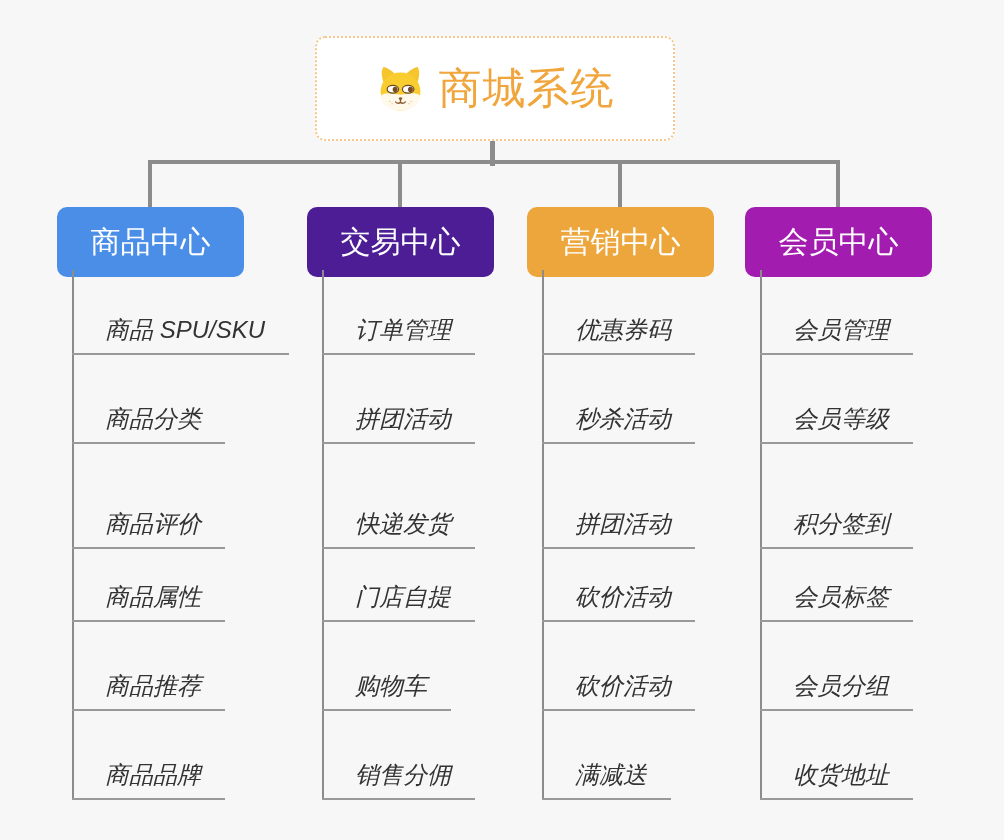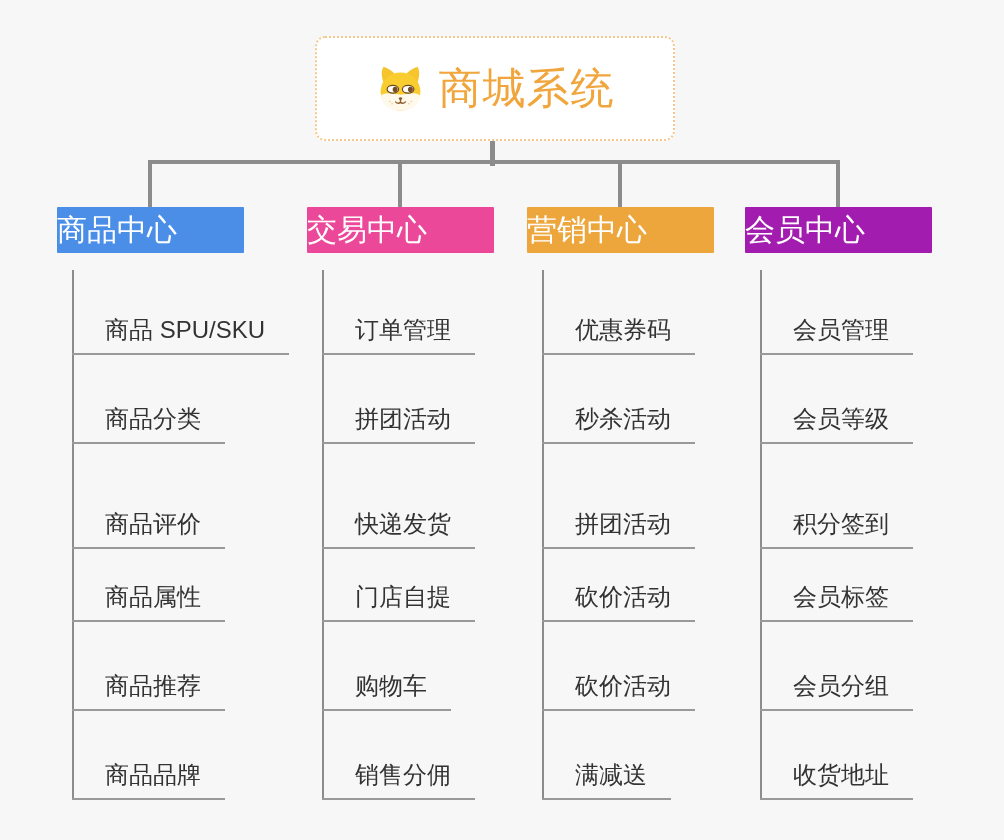--- a/index.html
+++ b/index.html
@@ -20,30 +20,30 @@
   
   .connector{position:absolute;background:#8C8C8C;}
   .stem{left:490px;top:141px;width:5px;height:25px;}
   .bus{left:148px;top:160px;width:692px;height:4px;}
   .drop{top:160px;width:4px;height:47px;}
   .drop-1{left:148px;} .drop-2{left:398px;} .drop-3{left:618px;} .drop-4{left:836px;}
   
   .column{position:absolute;top:207px;width:260px;height:612px;}
   .col-1{left:57px;} .col-2{left:307px;} .col-3{left:527px;} .col-4{left:745px;}
   .branch-box{
-    position:absolute;left:0;top:0;width:187px;height:46px;
-    border-radius:1px;display:flex;align-items:center;justify-content:flex-start;
+    position:absolute;left:0;top:0;width:187px;height:70px;
+    border-radius:10px;display:flex;align-items:center;justify-content:center;
     color:#FFFFFF;font-size:30px;white-space:nowrap;
   }
   .vline{position:absolute;left:15px;top:63px;width:2px;height:530px;background:#8C8C8C;}
   .leaf{
     position:absolute;left:15px;height:46px;width:max-content;
     box-sizing:border-box;display:flex;align-items:flex-end;
     padding:0 24px 7px 33px;border-bottom:2px solid #999999;
-    font-size:24px;color:#333333;white-space:nowrap;cursor:default;
+    font-size:24px;color:#333333;white-space:nowrap;cursor:default;font-style:italic;
   }
   .l0{top:102px}.l1{top:191px}.l2{top:296px}.l3{top:369px}.l4{top:458px}.l5{top:547px}
 </style>
 </head>
 <body>
 
 <div class="canvas" style="background-color: rgb(247, 247, 247);">
 
   <div class="root" style="border-color: rgb(245, 199, 138); background-color: rgb(255, 255, 255);">
     <svg class="dog" viewBox="0 0 64 64" aria-hidden="true">
@@ -92,21 +92,21 @@
       </div>
     <div class="leaf l4">
         <span>商品推荐</span>
       </div>
     <div class="leaf l5">
         <span>商品品牌</span>
       </div>
   </div>
 
   <div class="column col-2">
-    <div class="branch-box" style="background-color: #ec4899; font-family: Liberation Mono, monospace;">
+    <div class="branch-box" style="background-color: #4c1d95; font-family: Liberation Mono, monospace;">
       <span>交易中心</span>
     </div>
     <div class="vline" style="background-color: rgb(140, 140, 140);"></div>
     <div class="leaf l0">
         <span>订单管理</span>
       </div>
     <div class="leaf l1">
         <span>拼团活动</span>
       </div>
     <div class="leaf l2">

